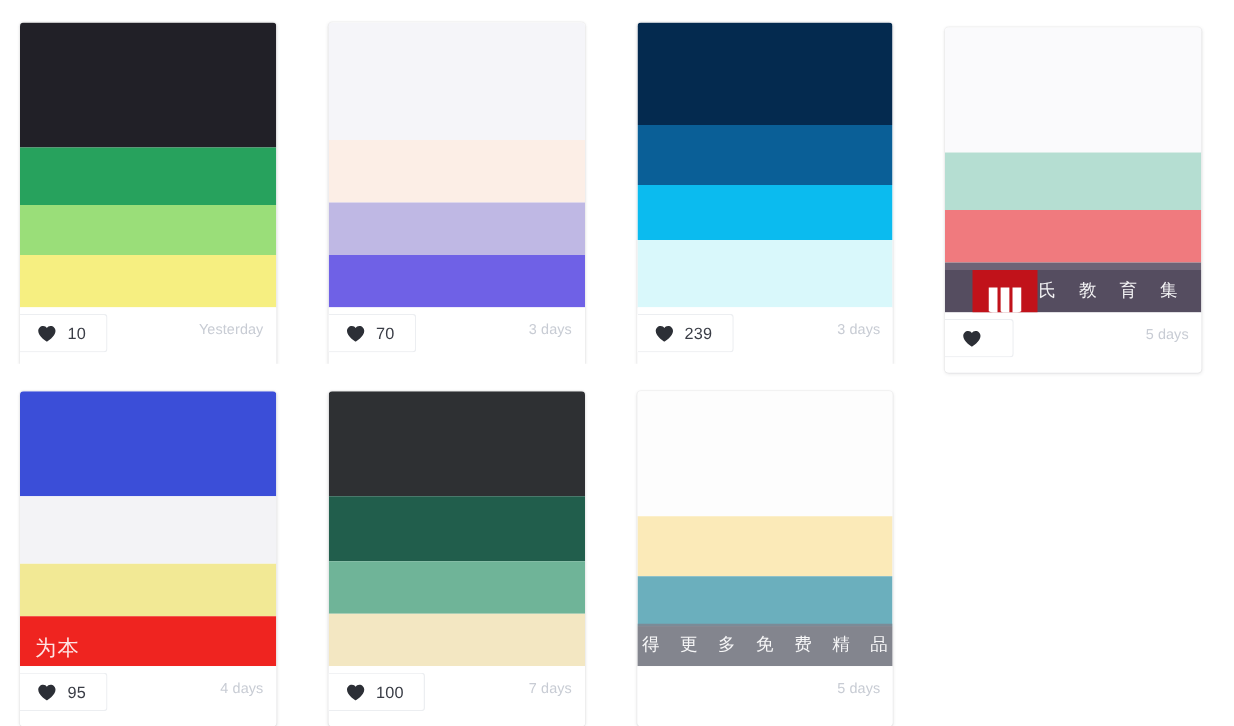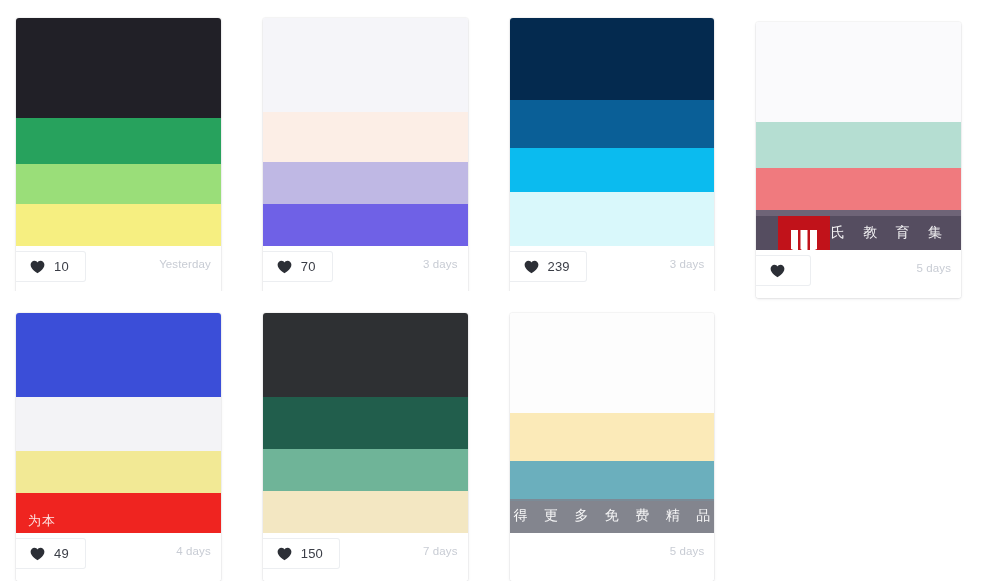--- a/index.html
+++ b/index.html
@@ -131,21 +131,21 @@
     justify-content: center;
     pointer-events: none;
   }
   .wm-logo svg { display: block; }
 
   .wm-small-text {
     position: absolute;
     left: 12px;
     bottom: 3px;
     font-family: Liberation Sans, sans-serif;
-    font-size: 13px;
+    font-size: 17px;
     color: rgba(255,255,255,0.88);
     letter-spacing: 1px;
     pointer-events: none;
   }
 </style>
 </head>
 <body>
 
 <div id="grid">
     <div class="cell">
@@ -241,40 +241,40 @@
           <div class="stripe" style="background: rgb(243, 243, 246); height: 54px;"></div>
           <div class="stripe" style="background: rgb(242, 233, 149); height: 42px;"></div>
           <div class="stripe" style="background: rgb(239, 36, 32); height: 40px;"></div>
           <div class="wm-small-text">为本</div>
         </div>
         <div class="footer">
           <div class="like-pill">
             <svg class="heart-icon" viewBox="0 0 16 15" xmlns="http://www.w3.org/2000/svg">
               <path d="M8 14.2C8 14.2 0.6 9.9 0.6 5.1C0.6 2.6 2.5 0.8 4.8 0.8C6.3 0.8 7.4 1.6 8 2.6C8.6 1.6 9.7 0.8 11.2 0.8C13.5 0.8 15.4 2.6 15.4 5.1C15.4 9.9 8 14.2 8 14.2Z" fill="#2c2f36"></path>
             </svg>
-            <span class="like-count">49</span>
+            <span class="like-count">95</span>
           </div>
           <div class="timestamp">4 days</div>
         </div>
       </div>
     </div>
     <div class="cell r2">
       <div class="card">
         <div class="swatches" style="position: relative;">
           <div class="stripe" style="background: rgb(46, 48, 51); height: 84px;"></div>
           <div class="stripe" style="background: rgb(33, 94, 76); height: 52px;"></div>
           <div class="stripe" style="background: rgb(111, 180, 152); height: 42px;"></div>
           <div class="stripe" style="background: rgb(243, 231, 194); height: 42px;"></div>
         </div>
         <div class="footer">
           <div class="like-pill">
             <svg class="heart-icon" viewBox="0 0 16 15" xmlns="http://www.w3.org/2000/svg">
               <path d="M8 14.2C8 14.2 0.6 9.9 0.6 5.1C0.6 2.6 2.5 0.8 4.8 0.8C6.3 0.8 7.4 1.6 8 2.6C8.6 1.6 9.7 0.8 11.2 0.8C13.5 0.8 15.4 2.6 15.4 5.1C15.4 9.9 8 14.2 8 14.2Z" fill="#2c2f36"></path>
             </svg>
-            <span class="like-count">150</span>
+            <span class="like-count">100</span>
           </div>
           <div class="timestamp">7 days</div>
         </div>
       </div>
     </div>
     <div class="cell r2">
       <div class="card">
         <div class="swatches" style="position: relative;">
           <div class="stripe" style="background: rgb(253, 253, 253); height: 100px;"></div>
           <div class="stripe" style="background: rgb(251, 234, 184); height: 48px;"></div>

